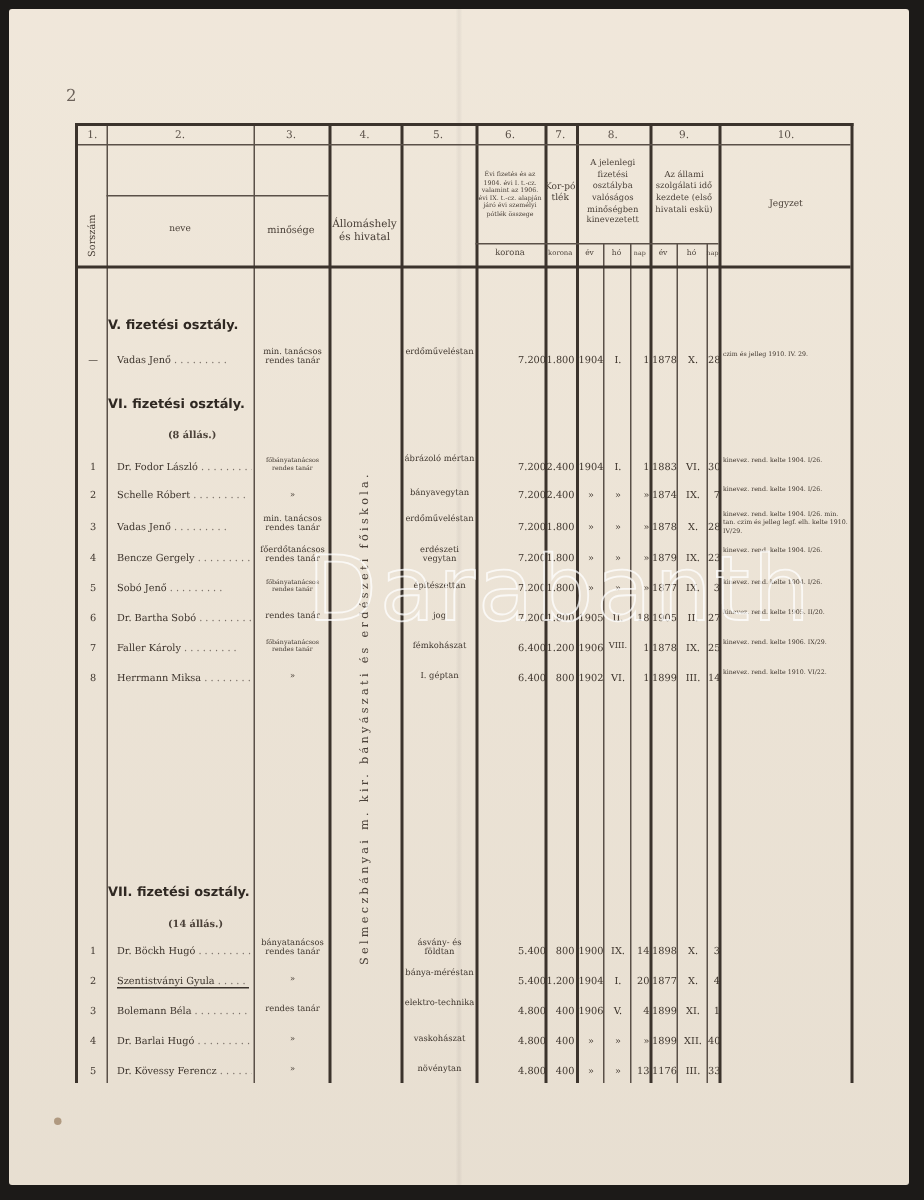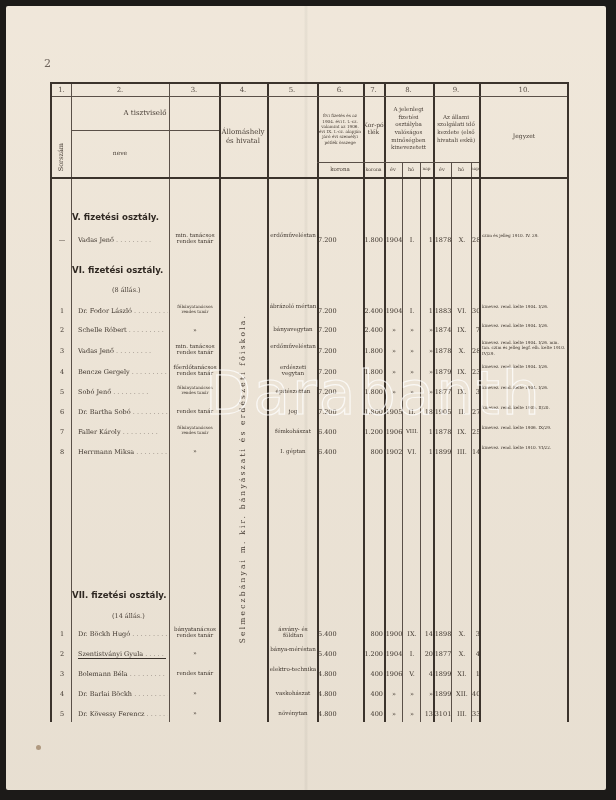--- a/index.html
+++ b/index.html
@@ -13,29 +13,29 @@
   .vl.thick { border-left:2px solid #3b332c; }
   .hl { position:absolute; height:0; border-top:1px solid #5a5048; }
   .hl.thick { border-top:2px solid #3b332c; }
   .cell { position:absolute; display:flex; align-items:center; justify-content:center; text-align:center; line-height:1.15; box-sizing:border-box; }
   .colnum { font-size:7px; color:#5a5048; }
   .hdr { font-size:7px; color:#4a4038; }
   .hdr-tiny { font-size:4.2px; color:#4a4038; line-height:1.25; }
   .vtext { writing-mode:vertical-rl; transform:rotate(180deg); font-size:6.5px; color:#4a4038; }
   .vstation { writing-mode:vertical-rl; transform:rotate(180deg); font-size:7.5px; letter-spacing:2.2px; color:#4a4038; white-space:nowrap; }
   .section { position:absolute; left:20px; width:100px; font-family:"DejaVu Sans", sans-serif; font-weight:bold; font-size:8.6px; color:#2f2822; }
-  .sub { position:absolute; font-size:6.5px; color:#4a4038; }
+  .sub { position:absolute; font-size:6.5px; color:#4a4038;font-weight:bold; }
   .row-item { position:absolute; font-size:6.5px; color:#3e352d; }
   .r-num { position:absolute; left:0; width:20px; text-align:center; }
   .r-name { position:absolute; left:26px; width:90px; white-space:nowrap; overflow:hidden; }
   .r-name::after { content:" . . . . . . . . ."; color:#7a7068; }
   .r-rank { position:absolute; left:118px; width:50px; text-align:center; font-size:5.6px; line-height:1.15; }
   .r-rank.small { font-size:4.2px; }
   .r-subj { position:absolute; left:216px; width:50px; text-align:center; font-size:5.6px; line-height:1.15; }
-  .r-sal { position:absolute; left:266px; width:46px; text-align:left; }
+  .r-sal { position:absolute; left:266px; width:46px; text-align:right; }
   .r-bon { position:absolute; left:312px; width:19px; text-align:right; }
   .r-c8y { position:absolute; left:333px; width:18px; text-align:center; }
   .r-c8m { position:absolute; left:351px; width:18px; text-align:center; }
   .r-c8d { position:absolute; left:369px; width:12px; text-align:right; }
   .r-c9y { position:absolute; left:382px; width:18px; text-align:center; }
   .r-c9m { position:absolute; left:400px; width:20px; text-align:center; }
   .r-c9d { position:absolute; left:420px; width:8px; text-align:right; }
   .r-note { position:absolute; left:430px; width:86px; font-size:4.2px; line-height:1.3; text-align:left; }
   .underline { border-bottom:1px solid #3b332c; }
   .watermark { position:absolute; left:205px; top:358px; font-family:"DejaVu Sans", sans-serif; font-size:60px; color:transparent; -webkit-text-stroke:1.2px rgba(255,255,255,0.75); letter-spacing:2px; pointer-events:none; }
@@ -75,23 +75,23 @@
   <div class="cell colnum" style="left:215px; width:50px; top:0; height:12px">5.</div>
   <div class="cell colnum" style="left:265px; width:46px; top:0; height:12px">6.</div>
   <div class="cell colnum" style="left:311px; width:21px; top:0; height:12px">7.</div>
   <div class="cell colnum" style="left:332px; width:49px; top:0; height:12px">8.</div>
   <div class="cell colnum" style="left:381px; width:46px; top:0; height:12px">9.</div>
   <div class="cell colnum" style="left:427px; width:90px; top:0; height:12px">10.</div>
 
   <div class="cell" style="left:0; width:19px; top:12px; height:81px; align-items:flex-end; padding-bottom:6px">
     <span class="vtext">Sorszám</span>
   </div>
-  <div class="cell hdr" style="left:19px; width:148px; top:12px; height:34px">A tisztviselő</div>
   <div class="cell hdr" style="left:19px; width:98px; top:46px; height:47px; font-size:6px">neve</div>
-  <div class="cell hdr" style="left:167px; width:48px; top:12px; height:81px; padding:0 3px">Állomáshely és hivatal</div>
+  <div class="cell hdr" style="left:117px; width:50px; top:46px; height:47px; font-size:6.5px">minősége</div>
+  <div class="cell hdr" style="left:167px; width:48px; top:29px; height:81px; padding:0 3px">Állomáshely és hivatal</div>
   <div class="cell hdr-tiny" style="left:265px; width:46px; top:12px; height:66px; padding:0 2px">Évi fizetés és az 1904. évi I. t.-cz. valamint az 1906. évi IX. t.-cz. alapján járó évi személyi pótlék összege</div>
   <div class="cell hdr" style="left:311px; width:21px; top:12px; height:66px; font-size:6px; word-break:break-all">Kor-pótlék</div>
   <div class="cell hdr" style="left:332px; width:49px; top:12px; height:66px; font-size:5.6px; padding:0 2px; line-height:1.35">A jelenlegi fizetési osztályba valóságos minőségben kinevezetett</div>
   <div class="cell hdr" style="left:381px; width:46px; top:12px; height:66px; font-size:5.6px; padding:0 2px; line-height:1.35">Az állami szolgálati idő kezdete (első hivatali eskü)</div>
   <div class="cell hdr" style="left:427px; width:90px; top:12px; height:81px; font-size:6px">Jegyzet</div>
 
   <div class="cell hdr" style="left:265px; width:46px; top:78px; height:15px; font-size:5.6px">korona</div>
   <div class="cell hdr" style="left:311px; width:21px; top:78px; height:15px; font-size:4.6px">korona</div>
   <div class="cell hdr" style="left:332px; width:18px; top:78px; height:15px; font-size:5px">év</div>
   <div class="cell hdr" style="left:350px; width:18px; top:78px; height:15px; font-size:5px">hó</div>
@@ -295,21 +295,21 @@
     <span class="r-c8y" style="top:6px">1906</span>
     <span class="r-c8m" style="top:6px">V.</span>
     <span class="r-c8d" style="top:6px">4</span>
     <span class="r-c9y" style="top:6px">1899</span>
     <span class="r-c9m" style="top:6px">XI.</span>
     <span class="r-c9d" style="top:6px">1</span>
   </div>
 
   <div class="row-item" style="left:0; width:517px; top:600px; height:20px">
     <span class="r-num" style="top:6px">4</span>
-    <span class="r-name" style="top:6px">Dr. Barlai Böckh</span>
+    <span class="r-name" style="top:6px">Dr. Barlai Hugó</span>
     <span class="r-rank" style="top:6px">»</span>
     <span class="r-subj" style="top:6px">vaskohászat</span>
     <span class="r-sal" style="top:6px">4.800</span>
     <span class="r-bon" style="top:6px">400</span>
     <span class="r-c8y" style="top:6px">»</span>
     <span class="r-c8m" style="top:6px">»</span>
     <span class="r-c8d" style="top:6px">»</span>
     <span class="r-c9y" style="top:6px">1899</span>
     <span class="r-c9m" style="top:6px">XII.</span>
     <span class="r-c9d" style="top:6px">40</span>
@@ -318,20 +318,20 @@
   <div class="row-item" style="left:0; width:517px; top:620px; height:20px">
     <span class="r-num" style="top:6px">5</span>
     <span class="r-name" style="top:6px">Dr. Kövessy Ferencz</span>
     <span class="r-rank" style="top:6px">»</span>
     <span class="r-subj" style="top:6px">növénytan</span>
     <span class="r-sal" style="top:6px">4.800</span>
     <span class="r-bon" style="top:6px">400</span>
     <span class="r-c8y" style="top:6px">»</span>
     <span class="r-c8m" style="top:6px">»</span>
     <span class="r-c8d" style="top:6px">13</span>
-    <span class="r-c9y" style="top:6px">3101</span>
+    <span class="r-c9y" style="top:6px">1176</span>
     <span class="r-c9m" style="top:6px">III.</span>
     <span class="r-c9d" style="top:6px">33</span>
   </div>
 </div>
 
 <div class="watermark">Darabanth</div>
 <div class="stain"></div>
 
 </body></html>

